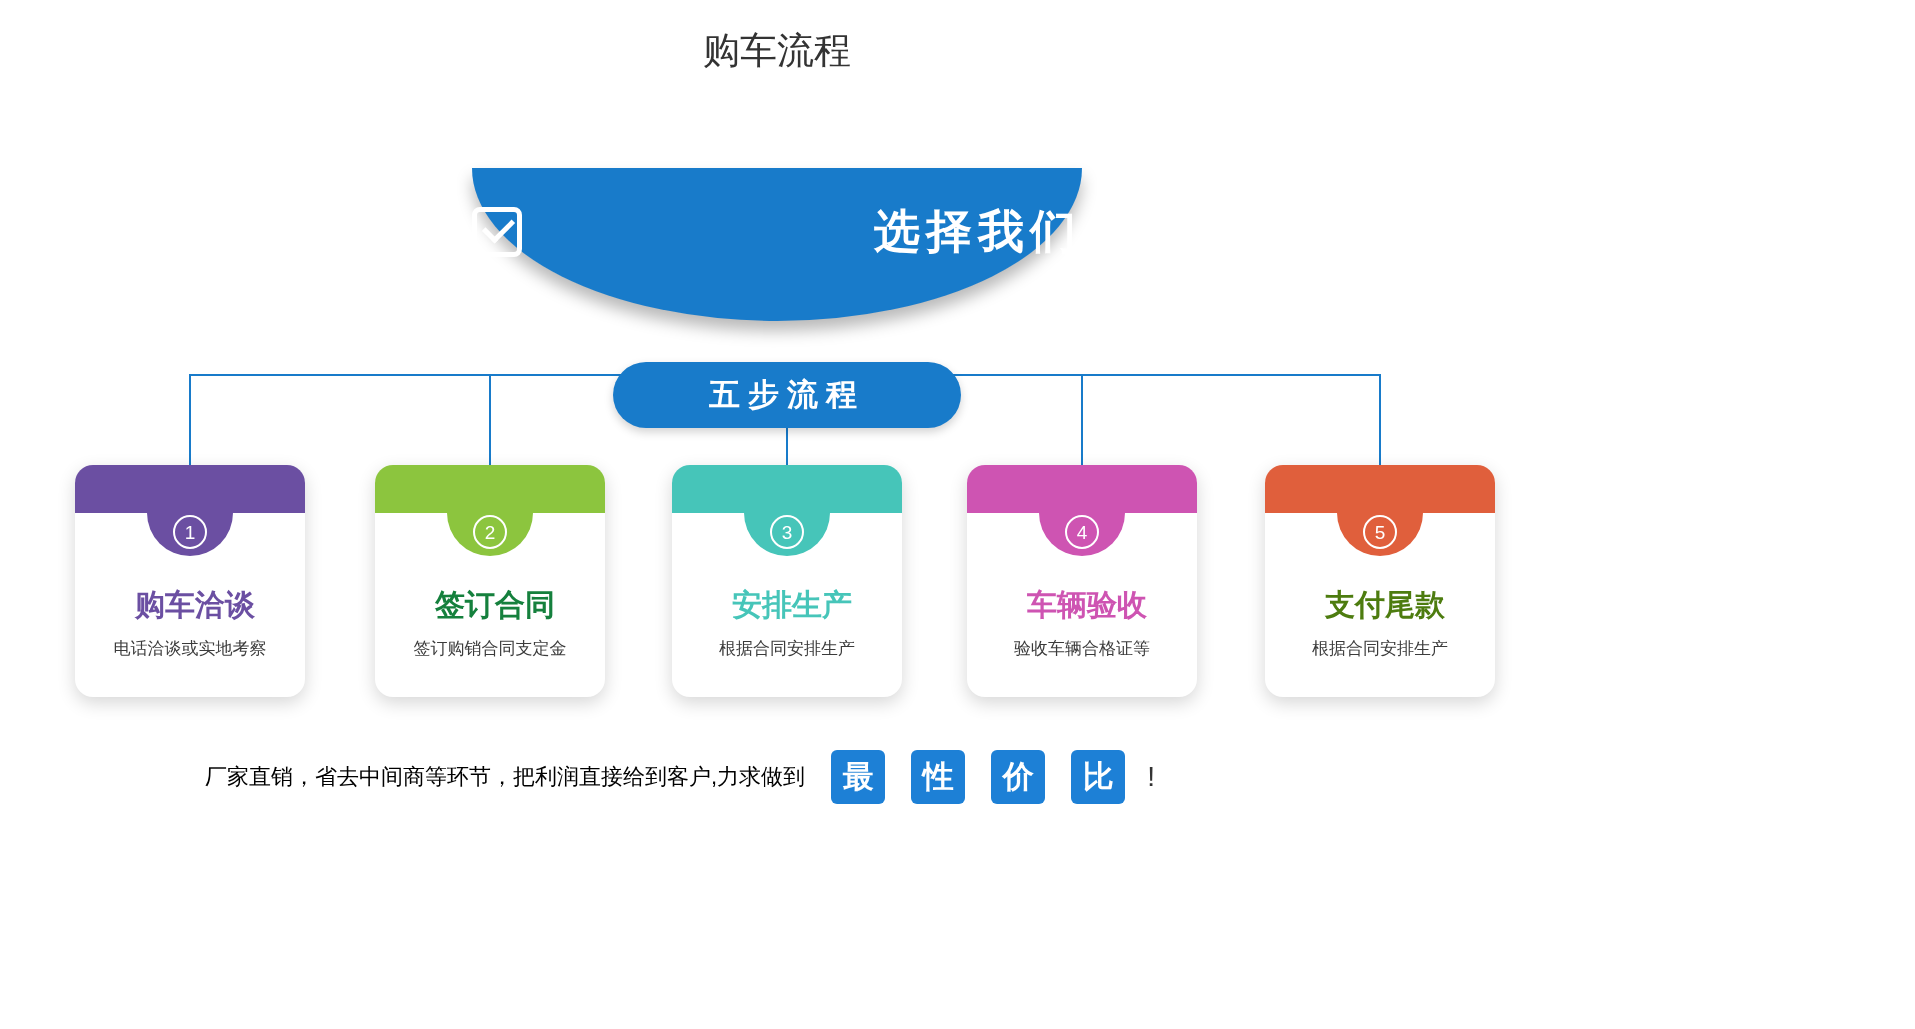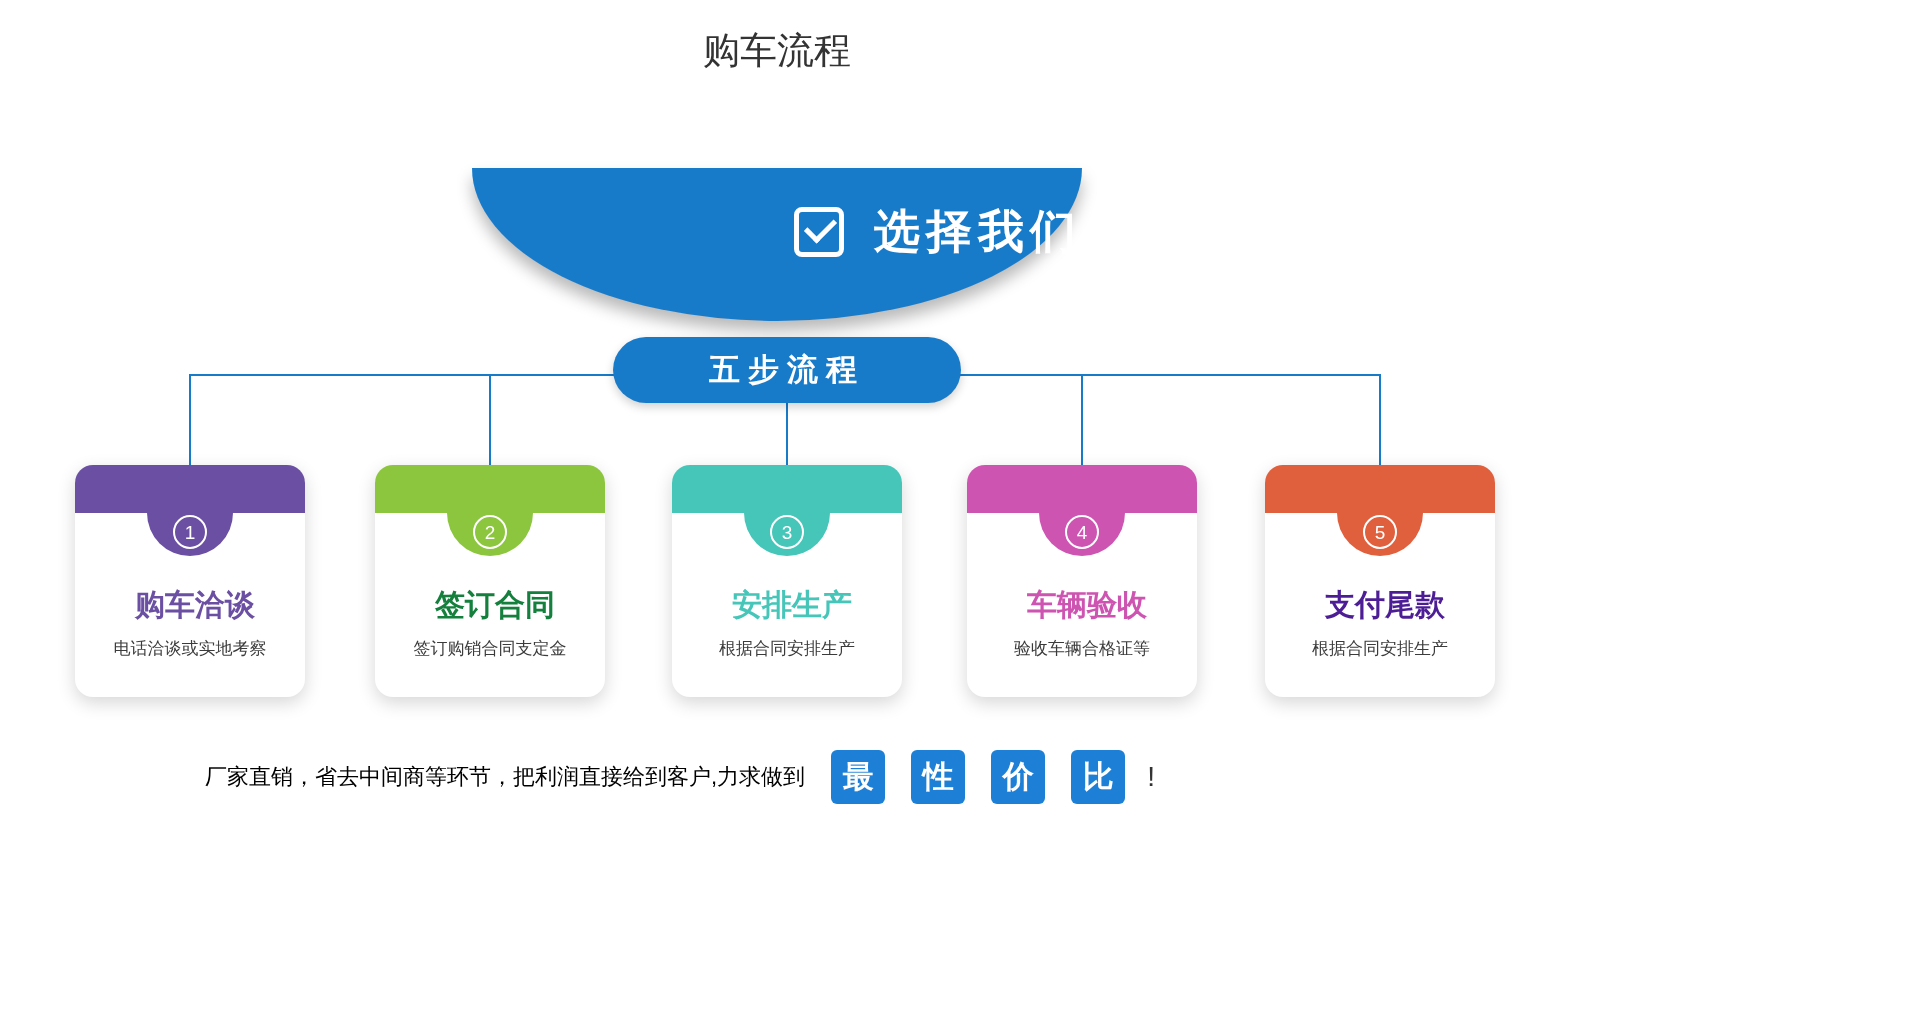--- a/index.html
+++ b/index.html
@@ -6,33 +6,33 @@
   html,body { background:#fff; }
   body { font-family:"Liberation Sans", sans-serif; }
   .canvas { position:relative; width:1915px; height:1029px; background:#fff; overflow:hidden; }
 
   .page-title { position:absolute; left:472px; top:26px; width:610px; text-align:center;
                 font-size:37px; font-weight:500; color:#333; }
 
   .dome { position:absolute; left:472px; top:168px; width:610px; height:153px;
           background:var(--accent); border-radius:0 0 50% 50% / 0 0 100% 100%;
           box-shadow:0 10px 16px rgba(0,0,0,.28);
-          display:flex; align-items:center; justify-content:flex-end; gap:30px;
+          display:flex; align-items:center; justify-content:space-between; gap:30px;
           padding-bottom:26px; z-index:2; }
   .checkbox { position:relative; width:50px; height:50px; border:5px solid #fff; border-radius:8px; flex:0 0 auto; }
   .checkbox::after { content:""; position:absolute; left:7px; top:6px; width:24px; height:13px;
                      border-left:5px solid #fff; border-bottom:5px solid #fff; transform:rotate(-45deg); }
   .dome-text { color:#fff; font-size:46px; font-weight:bold; letter-spacing:6px; white-space:nowrap; }
 
   .line { position:absolute; background:var(--accent); z-index:1; }
   .hline { left:189px; top:374px; width:1192px; height:2px; }
   .vline { width:2px; top:375px; height:91px; }
   .v1 { left:189px; } .v2 { left:489px; } .v3 { left:786px; } .v4 { left:1081px; } .v5 { left:1379px; }
 
-  .pill { position:absolute; left:613px; top:337px; width:348px; height:66px; border-radius:33px;
+  .pill { position:absolute; left:613px; top:362px; width:348px; height:66px; border-radius:33px;
           background:var(--accent); color:#fff; font-size:31px; font-weight:bold; letter-spacing:8px;
           display:flex; align-items:center; justify-content:center; z-index:2;
           box-shadow:0 4px 10px rgba(0,0,0,.18); white-space:nowrap; }
 
   .card { position:absolute; top:465px; width:230px; height:232px; background:#fff; border-radius:18px;
           box-shadow:0 6px 18px rgba(0,0,0,.16); z-index:2; }
   .c1 { left:75px; } .c2 { left:375px; } .c3 { left:672px; } .c4 { left:967px; } .c5 { left:1265px; }
   .card-band { height:48px; border-radius:18px 18px 0 0; }
   .card-bulge { position:absolute; top:48px; left:50%; transform:translateX(-50%); width:86px; height:43px;
                 border-radius:0 0 43px 43px; display:flex; justify-content:center; }
@@ -102,21 +102,21 @@
     </div>
     <div class="card-title" style="color: rgb(206, 84, 178);">车辆验收</div>
     <div class="card-desc">验收车辆合格证等</div>
   </div>
 
   <div class="card c5">
     <div class="card-band" style="background-color: rgb(224, 95, 60);"></div>
     <div class="card-bulge" style="background-color: rgb(224, 95, 60);">
       <span class="num-badge">5</span>
     </div>
-    <div class="card-title" style="color: #4c1d95;">支付尾款</div>
+    <div class="card-title" style="color: #4d7c0f;">支付尾款</div>
     <div class="card-desc">根据合同安排生产</div>
   </div>
 
   <div class="footer">
     <span class="footer-text">厂家直销，省去中间商等环节，把利润直接给到客户,力求做到</span>
     <span class="sq">最</span>
     <span class="sq">性</span>
     <span class="sq">价</span>
     <span class="sq">比</span>
     <span class="bang">!</span>

